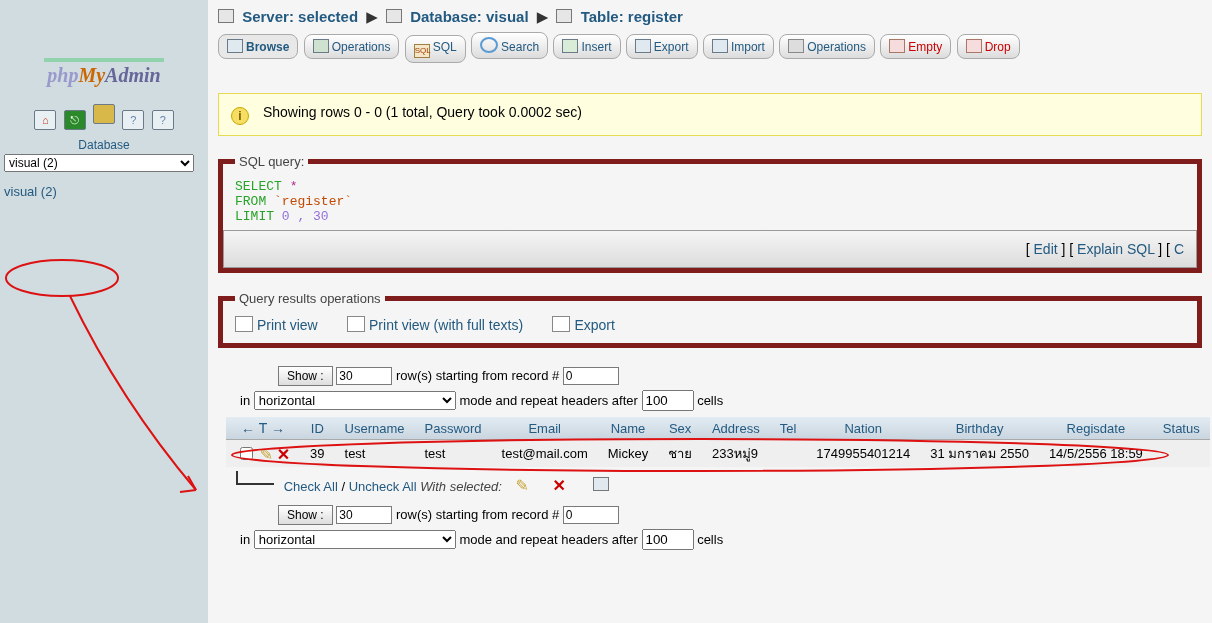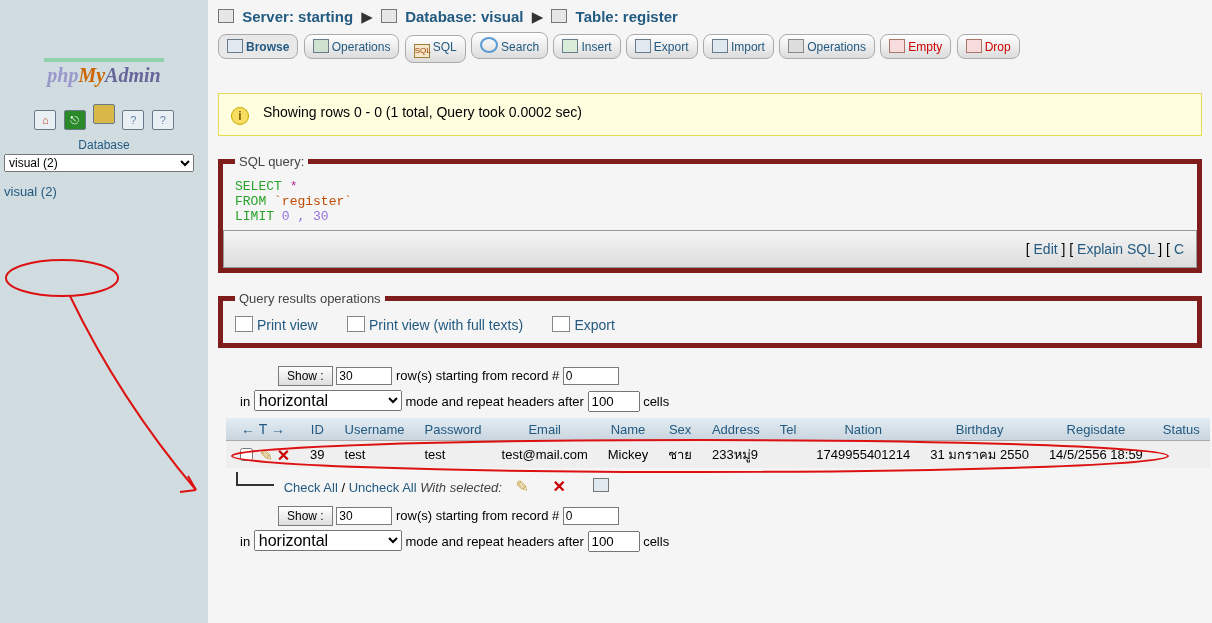--- a/index.html
+++ b/index.html
@@ -50,21 +50,21 @@
 .sqlq{font:13px "Courier New",monospace}
 .sqlq .kw{color:#27a327}.sqlq .st{color:#b02a8f}.sqlq .tk{color:#c24a00}.sqlq .id{color:#9370db}
 .sqlactions{border:1px solid #999;background:linear-gradient(#f5f5f5,#dcdcdc);margin:6px -12px -10px -12px;padding:10px 12px;text-align:right;font-size:14px}
 .sqlactions a{color:#235a81}
 .qops a{color:#235a81;font-size:14px;margin-right:26px}
 .qops .pi{display:inline-block;width:16px;height:14px;margin-right:4px;vertical-align:-2px;border:1px solid #888;background:#fff}
 .rowsline{font-size:13px;margin:10px 0 4px 70px}
 .rowsline input[type=text]{font-size:12px;width:50px;border:1px solid #7a7a7a}
 .rowsline input.btn{font-size:12px;border:1px solid #7a7a7a;background:linear-gradient(#fff,#ddd);padding:2px 8px}
 .modeline{font-size:13px;margin:2px 0 6px 32px}
-.modeline select{font-size:16px;width:148px}
+.modeline select{font-size:13px;width:202px}
 
 .res{border-collapse:collapse;margin:0 0 4px 18px;font-size:13px}
 .res th{background:#d3dce3;background:linear-gradient(#e3ecf3,#c9d5df);font-weight:normal;color:#235a81;padding:3px 10px;border-bottom:1px solid #aaa;}
 .res td{background:#efefef;padding:3px 10px}
 .res .arrows{color:#235a81;font-size:14px}
 .res .pencil{color:#c8a43c;font-size:16px}
 .res .xdel{color:#c00;font-weight:bold;font-size:16px}
 .chkline{margin:2px 0 10px 28px;font-size:13px}
 .chkline .bent{display:inline-block;width:36px;height:12px;border-left:2px solid #333;border-bottom:2px solid #333;vertical-align:6px;margin-right:6px}
 .chkline a{color:#235a81}
@@ -107,21 +107,21 @@
       <path d="M70 296 Q 120 400, 196 490" fill="none" stroke="#d11" stroke-width="2"></path>
       <path d="M196 490 l-8 -14 M196 490 l-16 2" fill="none" stroke="#d11" stroke-width="2"></path>
     </svg>
   </div>
 
   <div class="main">
 
     <div class="crumb">
       <span class="ic"></span>
       <b>Server:</b>
-      <b>starting</b>
+      <b>selected</b>
       <span class="sep">▶</span>
       <span class="ic"></span>
       <b>Database:</b>
       <b>visual</b>
       <span class="sep">▶</span>
       <span class="ic"></span>
       <b>Table:</b>
       <b>register</b>
     </div>
 

